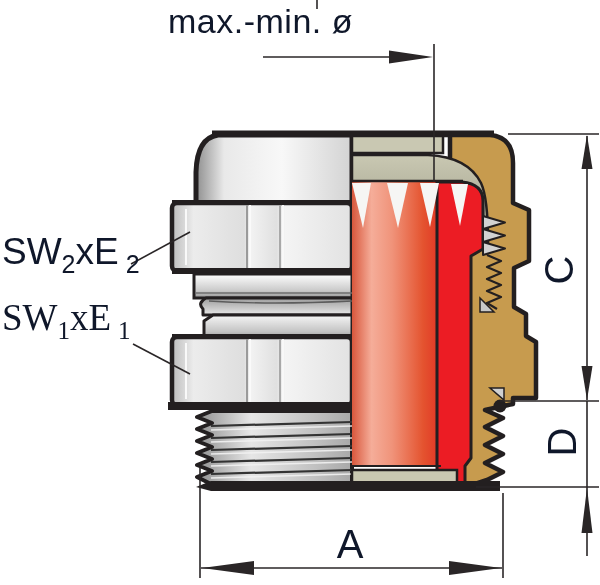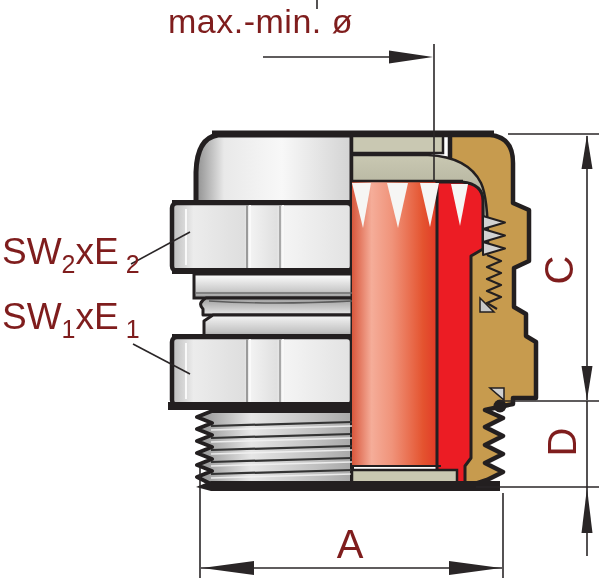--- a/index.html
+++ b/index.html
@@ -1,19 +1,19 @@
 <!DOCTYPE html>
 <html style="--background: #ffffff; --outline: #231f20; --brass: #c79b4e; --seal_red: #ec1c24; --seal_red_light: #f5ad99; --khaki: #c9c8b2; --khaki_dark: #9b9a86; --metal_light: #f2f2f2; --metal_dark: #9a9a9a;"><head>
 <meta charset="utf-8">
 <style>
   html,body{margin:0;padding:0;background:#fff;}
   #stage{position:relative;width:600px;height:585px;background:var(--background,#fff);overflow:hidden;
          font-family:"Liberation Sans", sans-serif;color:var(--outline,#231f20);}
   #stage svg{position:absolute;left:0;top:0;}
-  .lbl{position:absolute;white-space:nowrap;color:#7f1d1d;}
+  .lbl{position:absolute;white-space:nowrap;color:#0f172a;}
   .lbl-top{left:168px;top:2px;font-size:34px;letter-spacing:0.5px;}
   .lbl-sw{left:2px;font-size:37px;}
   .lbl-sw sub{font-size:25px;vertical-align:-9px;line-height:0;}
   .lbl-sw .gap{margin-left:7px;}
   .lbl-a{left:328px;top:522px;width:44px;text-align:center;font-size:40px;}
   .lbl-rot{width:44px;height:44px;text-align:center;font-size:40px;line-height:44px;
            transform:rotate(-90deg);transform-origin:center center;}
   .brassF{fill:var(--brass,#c79b4e);}
   .redF{fill:var(--seal_red,#ec1c24);}
   .khakiF{fill:var(--khaki,#c9c8b2);}
@@ -216,21 +216,21 @@
   <g class="dim">
     <line x1="131" y1="264" x2="190" y2="232"></line>
     <line x1="133" y1="344" x2="190" y2="374"></line>
   </g>
 </svg>
 
 <div class="lbl lbl-top">max.-min. ø</div>
 
 <div class="lbl lbl-sw" style="top:231px;"><span>SW</span><sub>2</sub><span>xE</span><sub class="gap">2</sub></div>
 
-<div class="lbl lbl-sw" style="top:296px;"><span>SW</span><sub>1</sub><span>xE</span><sub class="gap">1</sub></div>
+<div class="lbl lbl-sw" style="top:296px;font-family:Liberation Serif, serif;"><span>SW</span><sub>1</sub><span>xE</span><sub class="gap">1</sub></div>
 
 <div class="lbl lbl-a">A</div>
 
 <div class="lbl lbl-rot" style="left:537px;top:248px;">C</div>
 
 <div class="lbl lbl-rot" style="left:540px;top:420px;">D</div>
 
 </div>
 
 </body></html>

